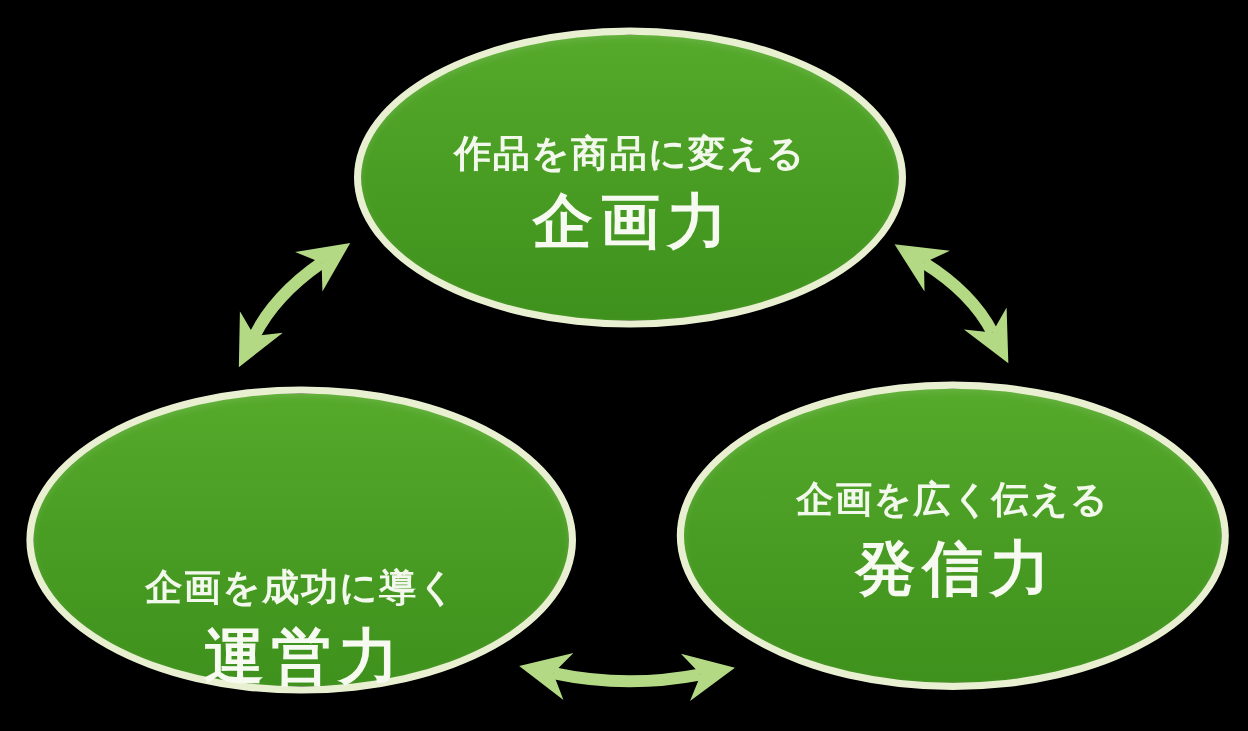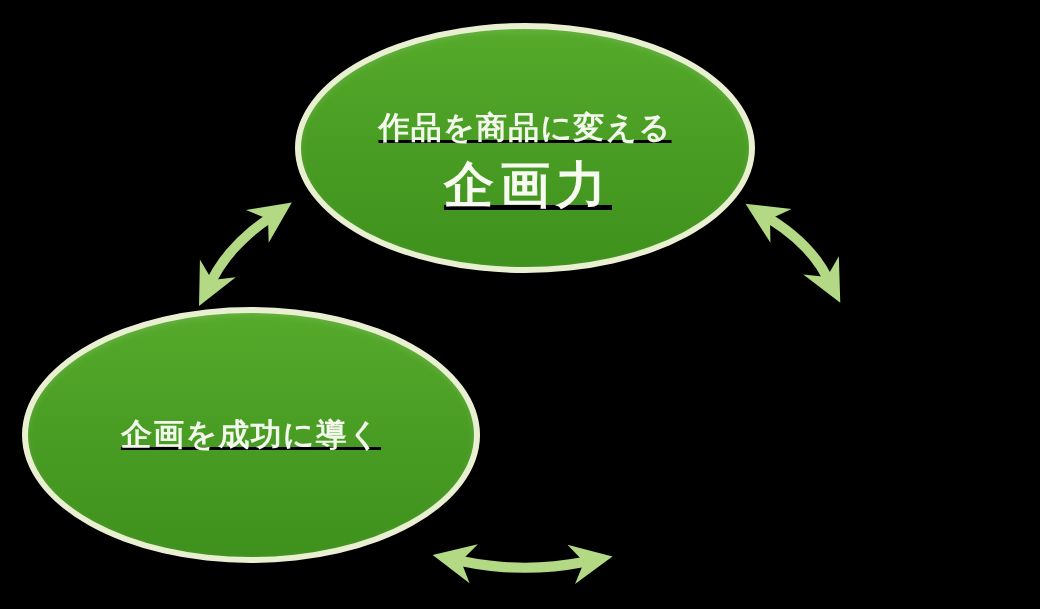--- a/index.html
+++ b/index.html
@@ -20,24 +20,23 @@
     position: absolute;
     border-radius: 50%;
     border: 6px solid #e9f0d2;
     background: linear-gradient(to bottom, #55aa2b 0%, #4a9e24 45%, #3e911c 100%);
     box-shadow: 0 10px 16px rgba(0,0,0,0.55), inset 0 2px 6px rgba(255,255,255,0.12);
     display: flex;
     flex-direction: column;
     align-items: center;
     justify-content: center;
     text-align: center;
-    text-decoration: underline;
   }
   .node-top    { left: 295px; top: 23px;  width: 448px; height: 238px; }
-  .node-left   { left: 22px;  top: 307px; width: 446px; height: 244px; }
+  .node-left   { left: 22px;  top: 322px; width: 446px; height: 244px; justify-content: flex-end; }
   .node-right  { left: 564px; top: 318px; width: 448px; height: 245px; }
   .node-top  .label { transform: translateY(13px); }
   .node-left .label, .node-right .label { transform: translateY(4px); }
   .subtitle {
     display: block;
     color: #f3f8ec;
     font-size: 31px;
     font-weight: 700;
     line-height: 37px;
     letter-spacing: 0.04em;
@@ -86,17 +85,24 @@
   <div class="node node-top">
     <div class="label">
       <span class="subtitle">作品を商品に変える</span>
       <span class="title">企画力</span>
     </div>
   </div>
 
   <div class="node node-left">
     <div class="label">
       <span class="subtitle">企画を成功に導く</span>
+      <span class="title">運営力</span>
     </div>
   </div>
 
+  <div class="node node-right">
+    <div class="label">
+      <span class="subtitle">企画を広く伝える</span>
+      <span class="title">発信力</span>
+    </div>
+  </div>
 
 </div>
 
 </body></html>

